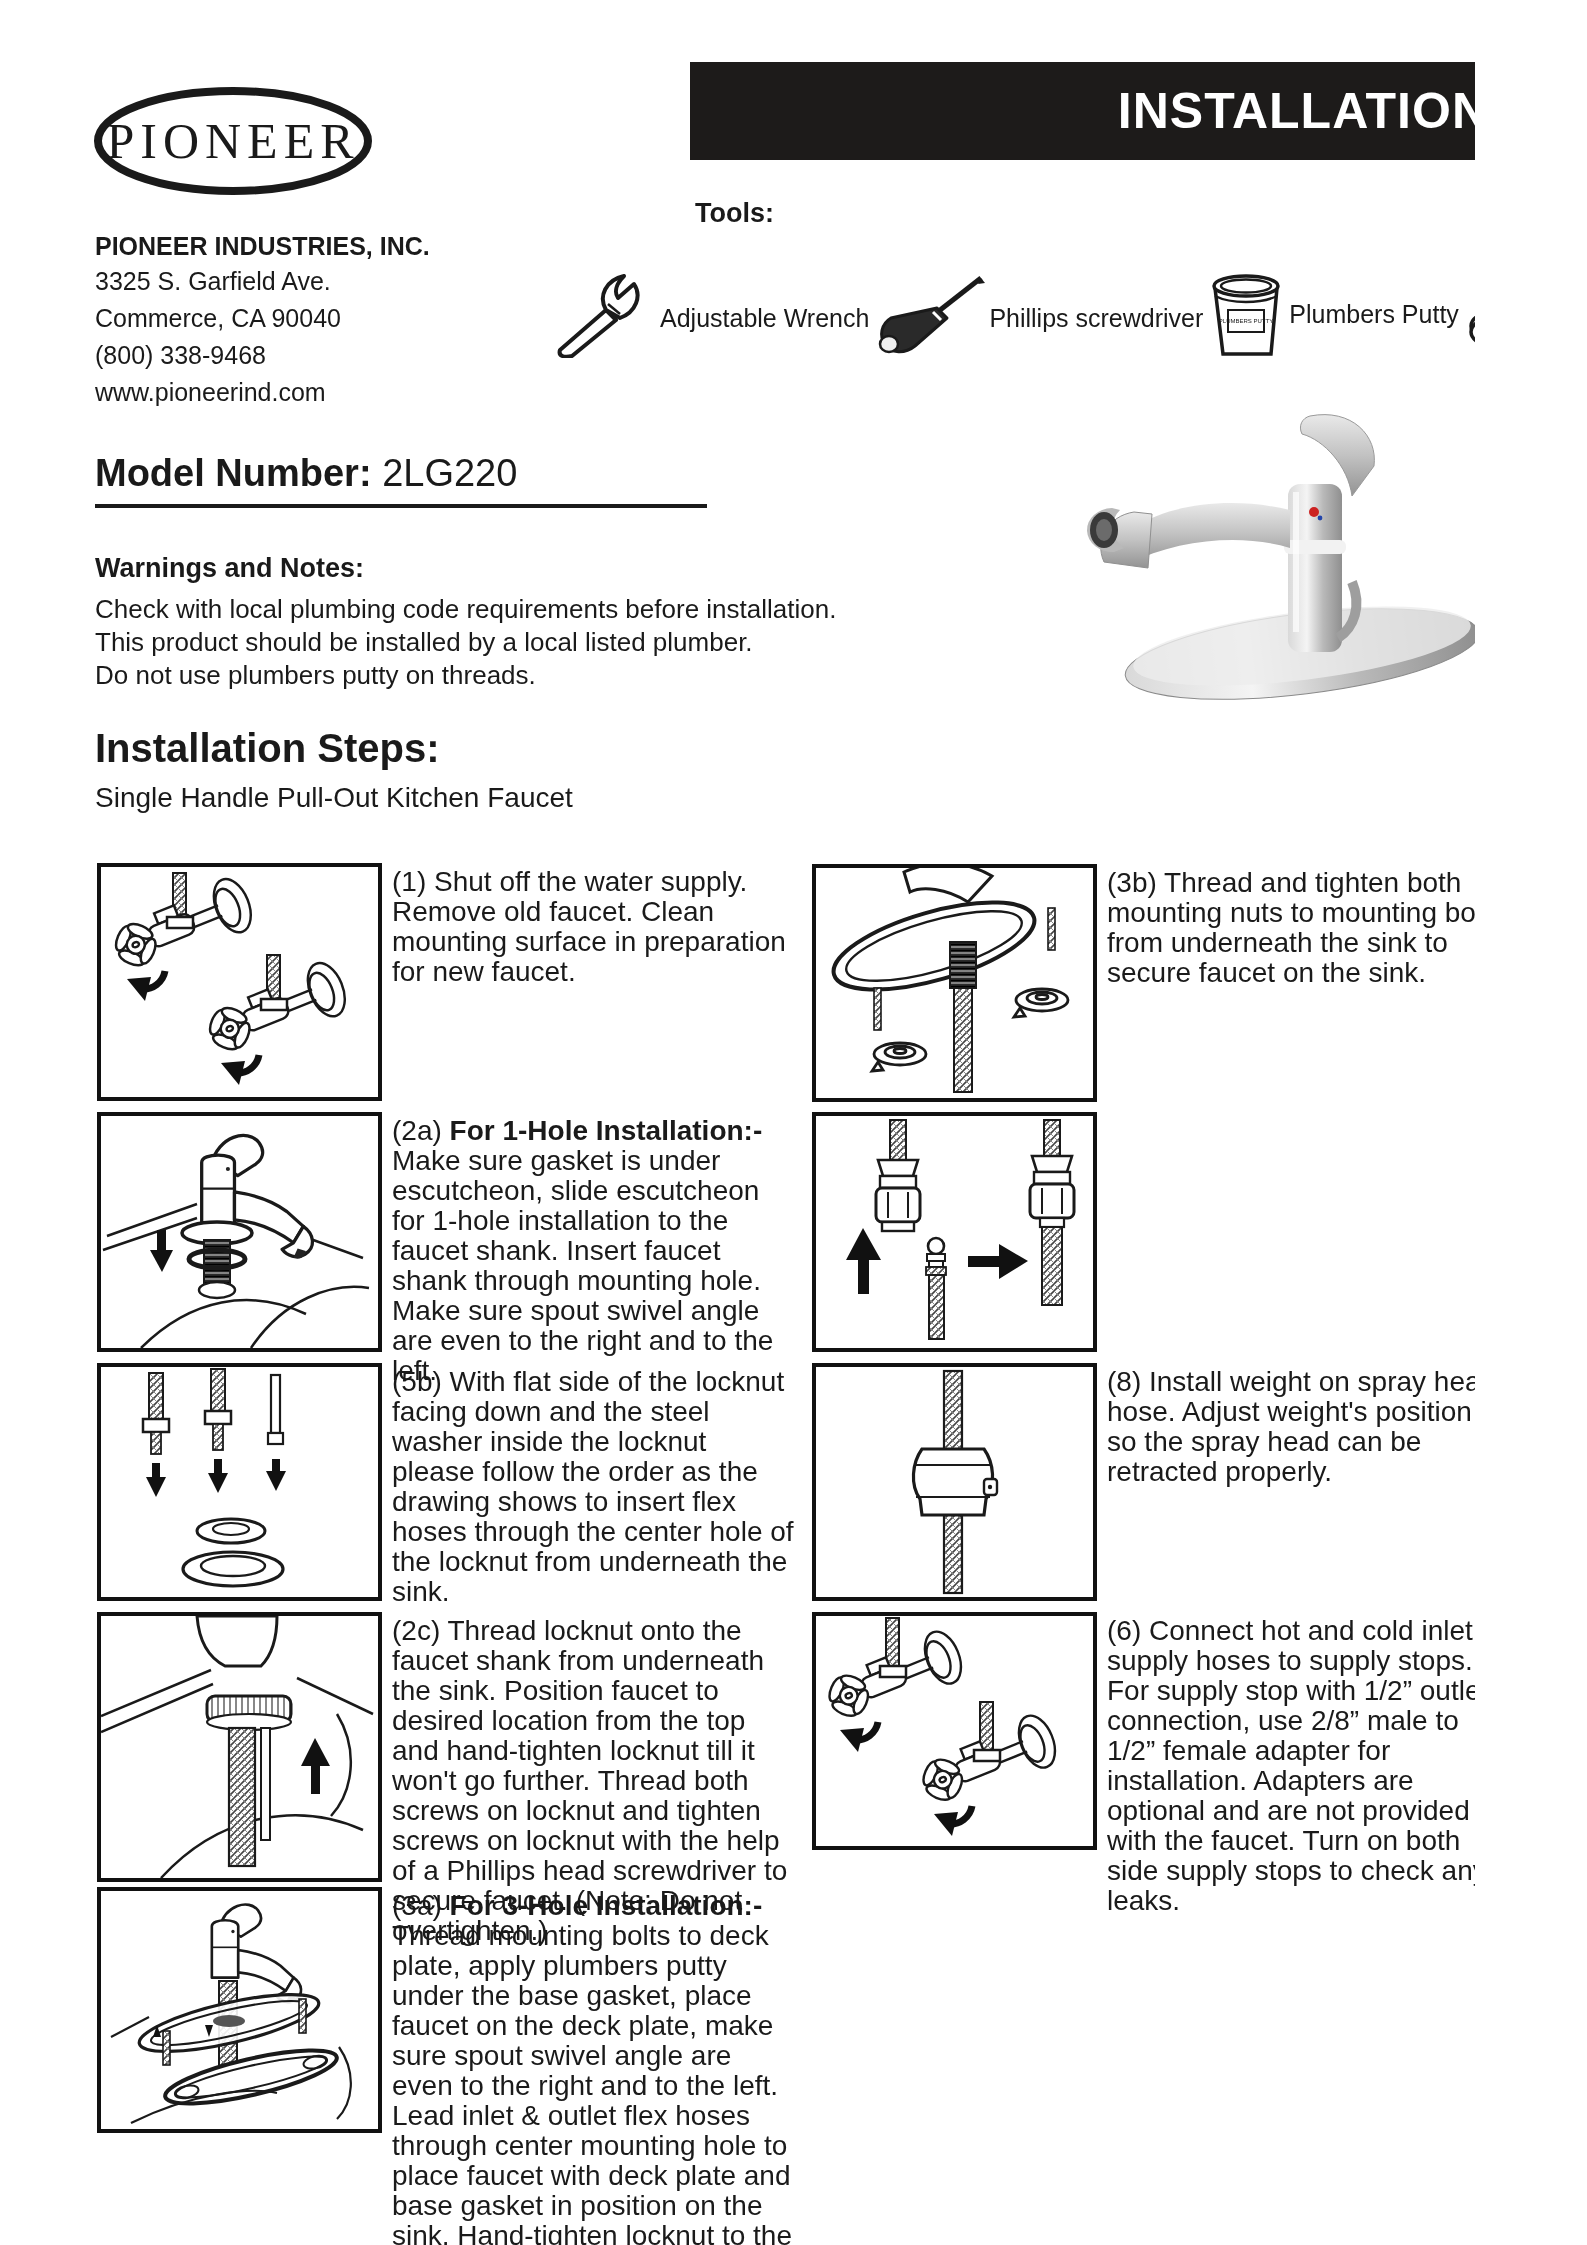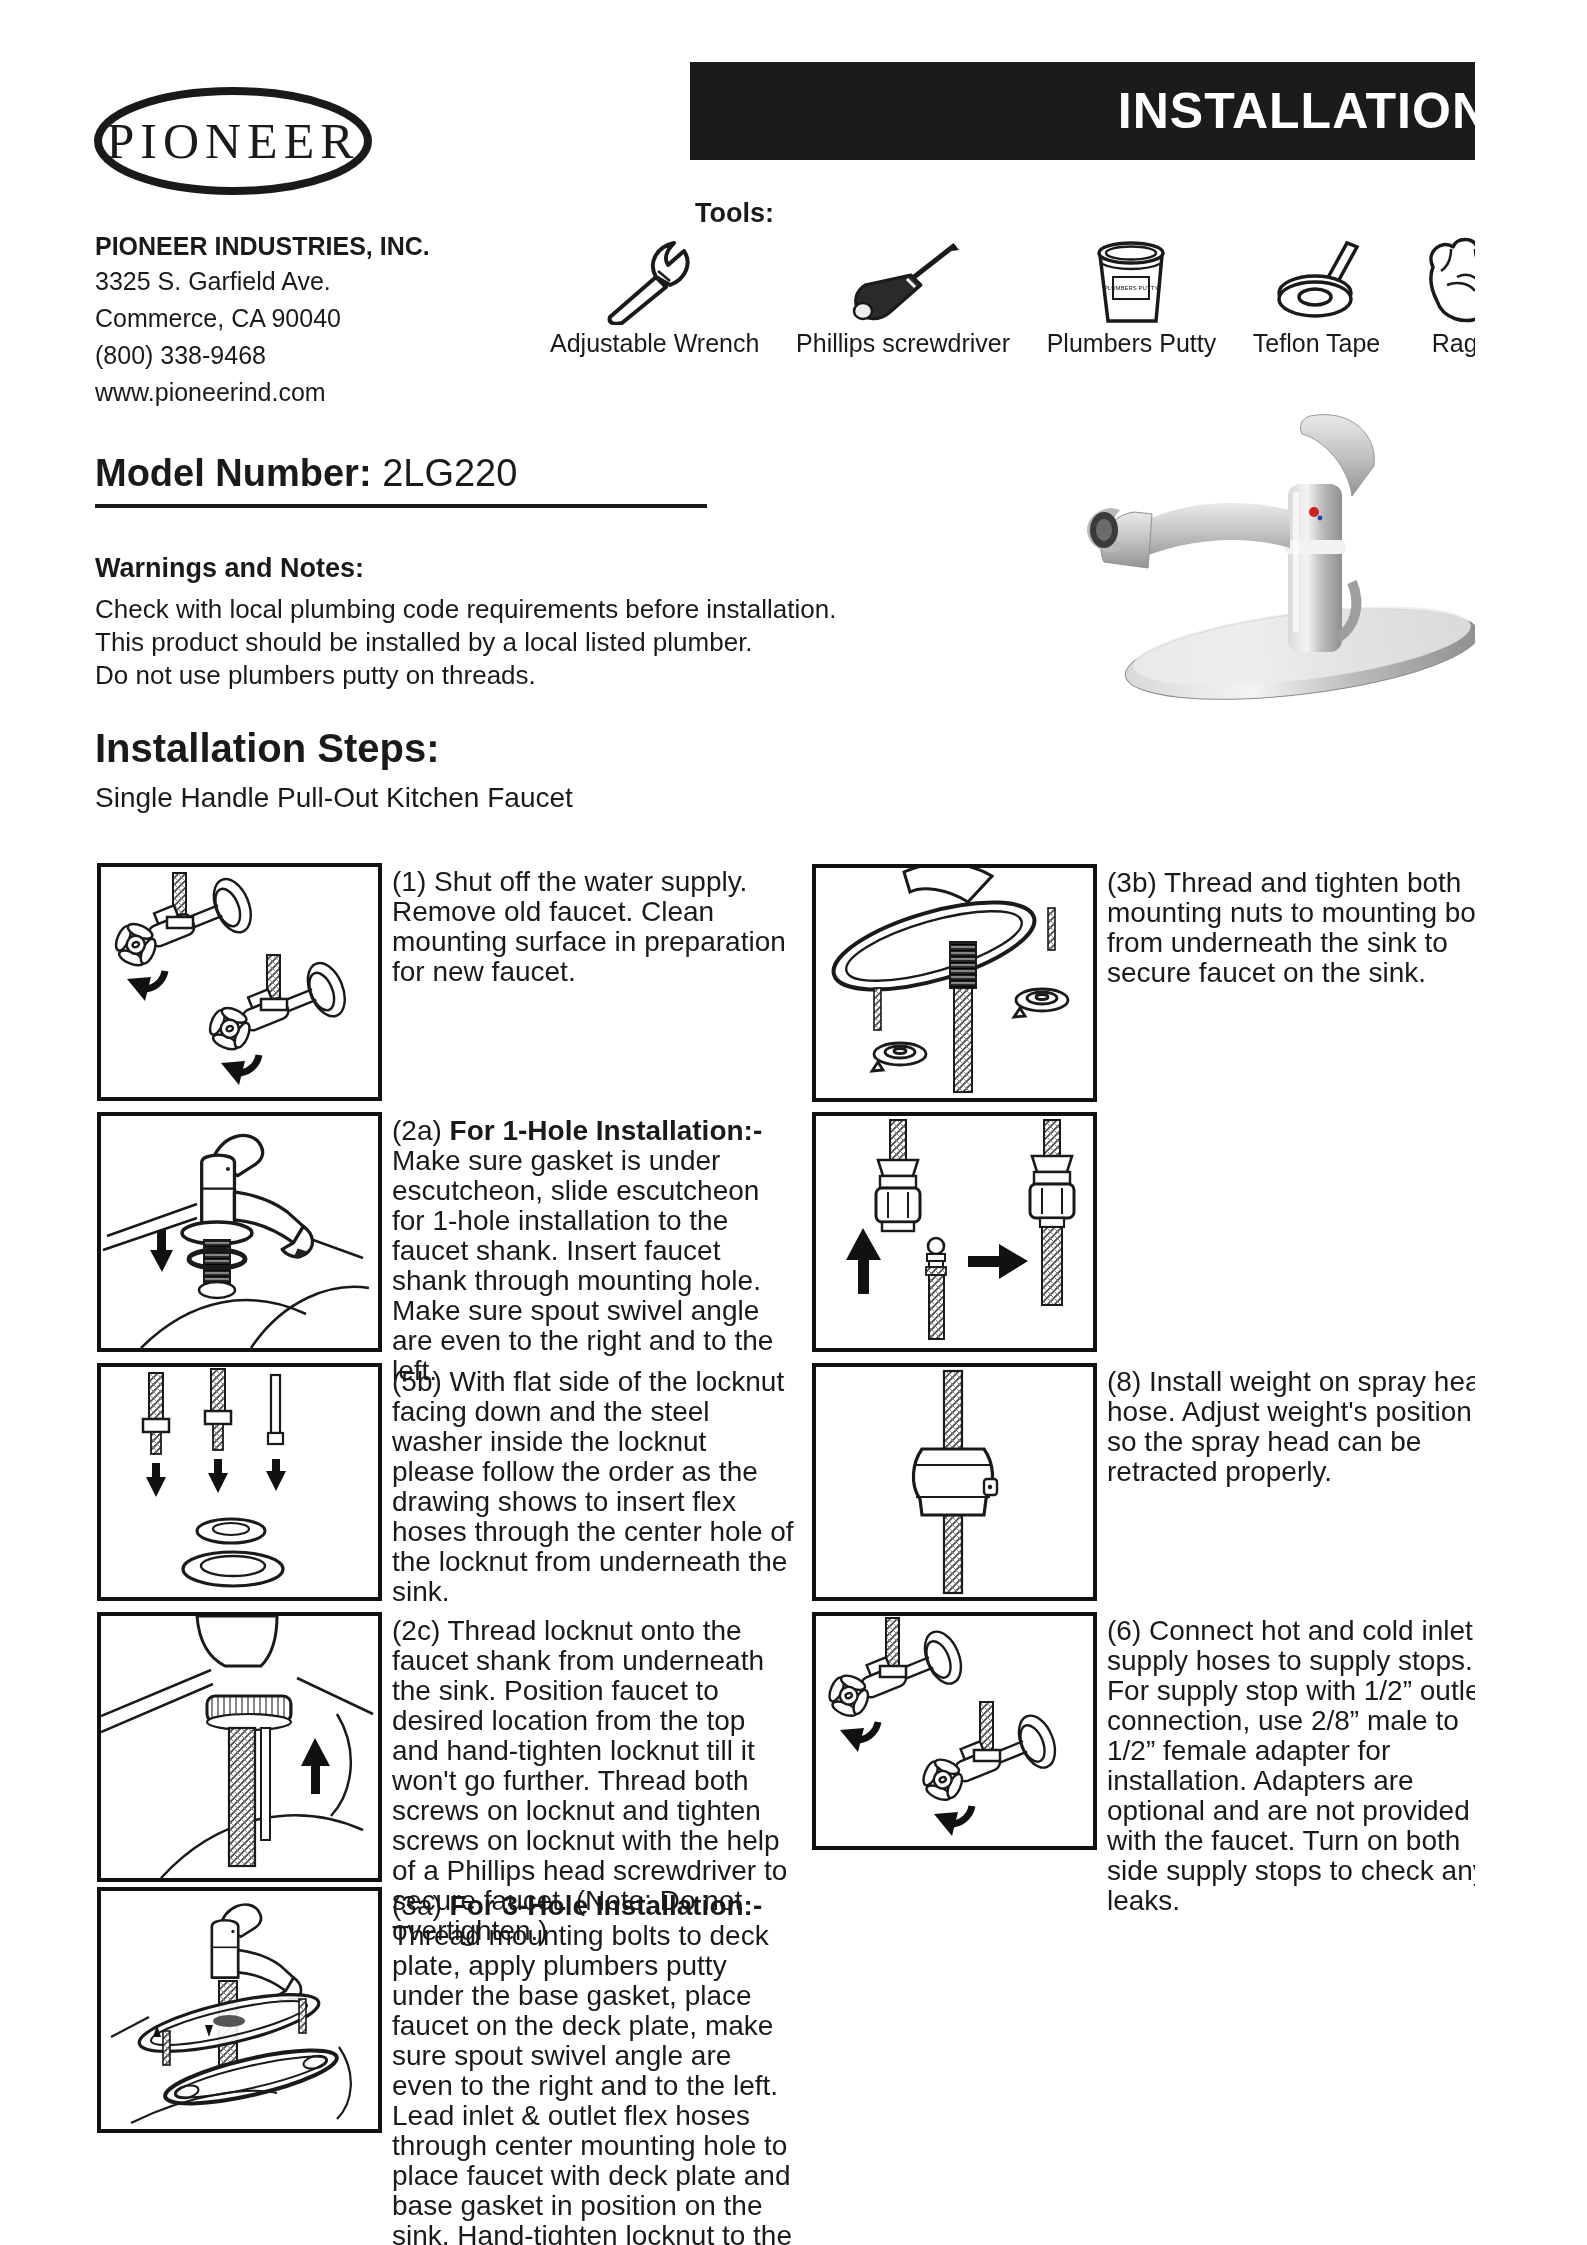--- a/index.html
+++ b/index.html
@@ -10,21 +10,21 @@
   #banner{left:690px;top:62px;width:809px;height:98px;background:#1d1b1a;color:#fff;
           font-weight:bold;font-size:50px;line-height:98px;text-align:right;
           padding-right:10px;box-sizing:border-box;letter-spacing:1px;}
   #company{left:95px;top:232px;font-size:25px;line-height:29px;}
   #company .co-name{font-weight:bold;margin-bottom:6px;}
   #company div{margin-bottom:8px;}
   
   #tools-label{left:695px;top:198px;font-size:27px;font-weight:bold;}
   #tools-row{left:550px;top:228px;width:955px;height:130px;display:flex;
              justify-content:space-between;align-items:flex-end;}
-  .tool{display:flex;flex-direction:column;align-items:center;}
+  .tool{display:flex;flex-direction:row;align-items:center;}
   .tool .tlabel{font-size:25px;white-space:nowrap;margin-top:4px;}
   
   #model-line{left:95px;top:452px;font-size:38px;}
   #model-line b{font-weight:bold;}
   #model-underline{left:95px;top:504px;width:612px;height:4px;background:#1a1a1a;}
   
   #warnings{left:95px;top:552px;font-size:26px;line-height:33px;}
   #warnings .whead{font-weight:bold;margin-bottom:8px;font-size:27px;}
   #warnings .wbold{font-weight:normal;}
   

